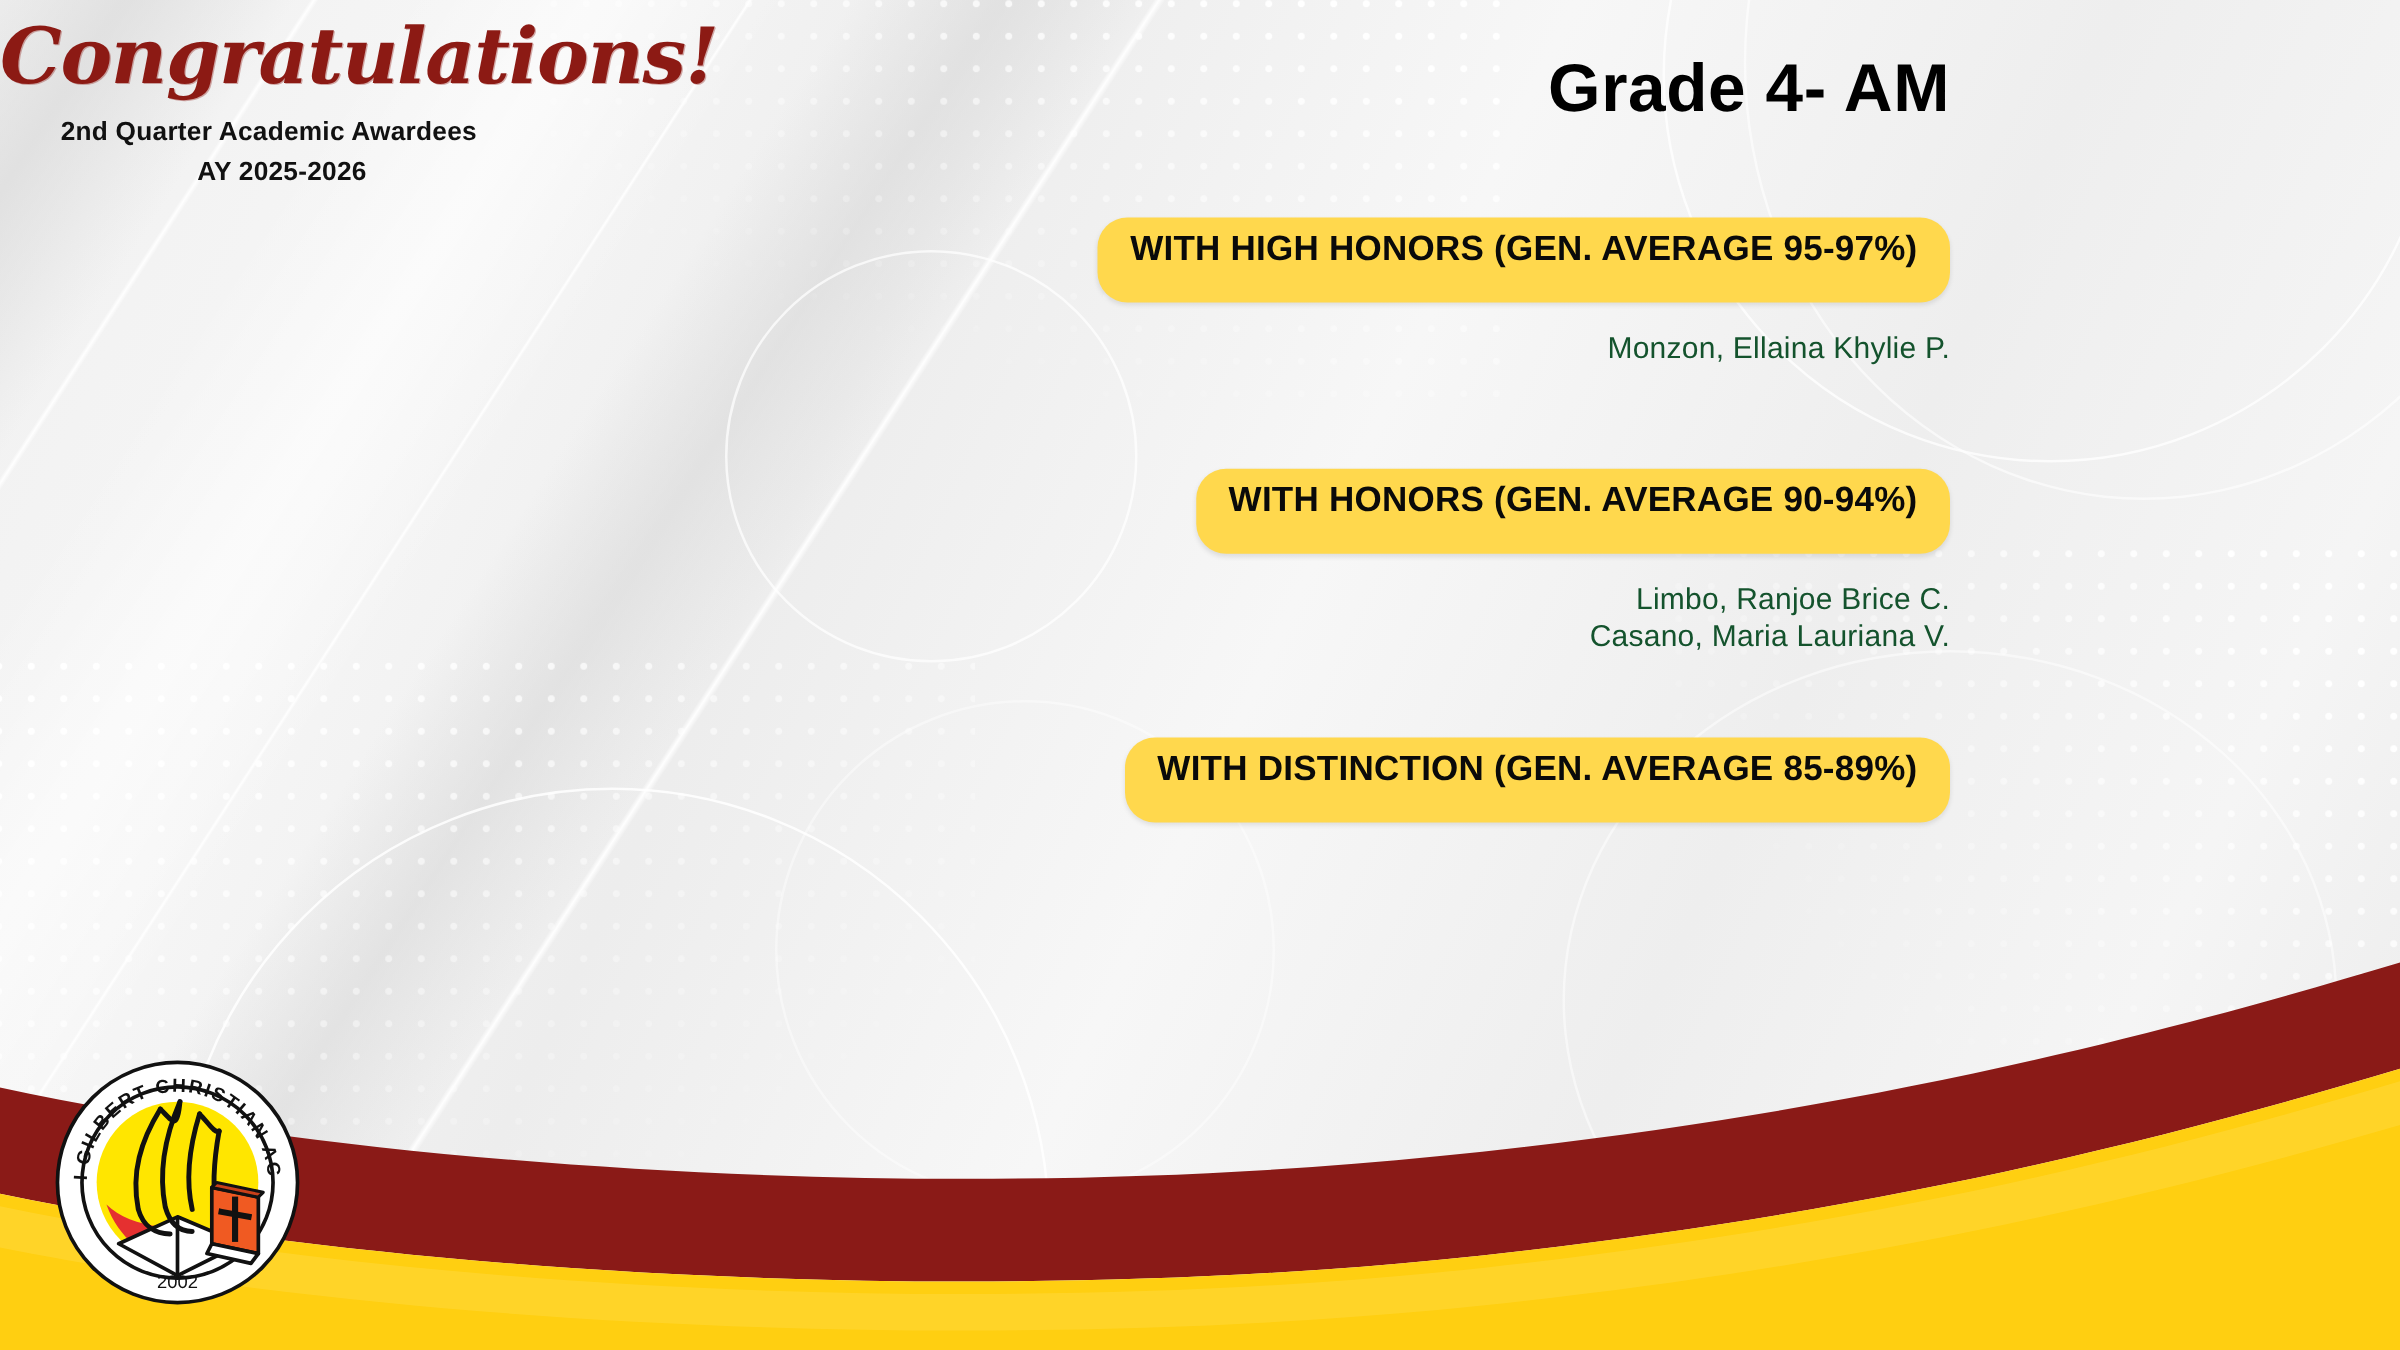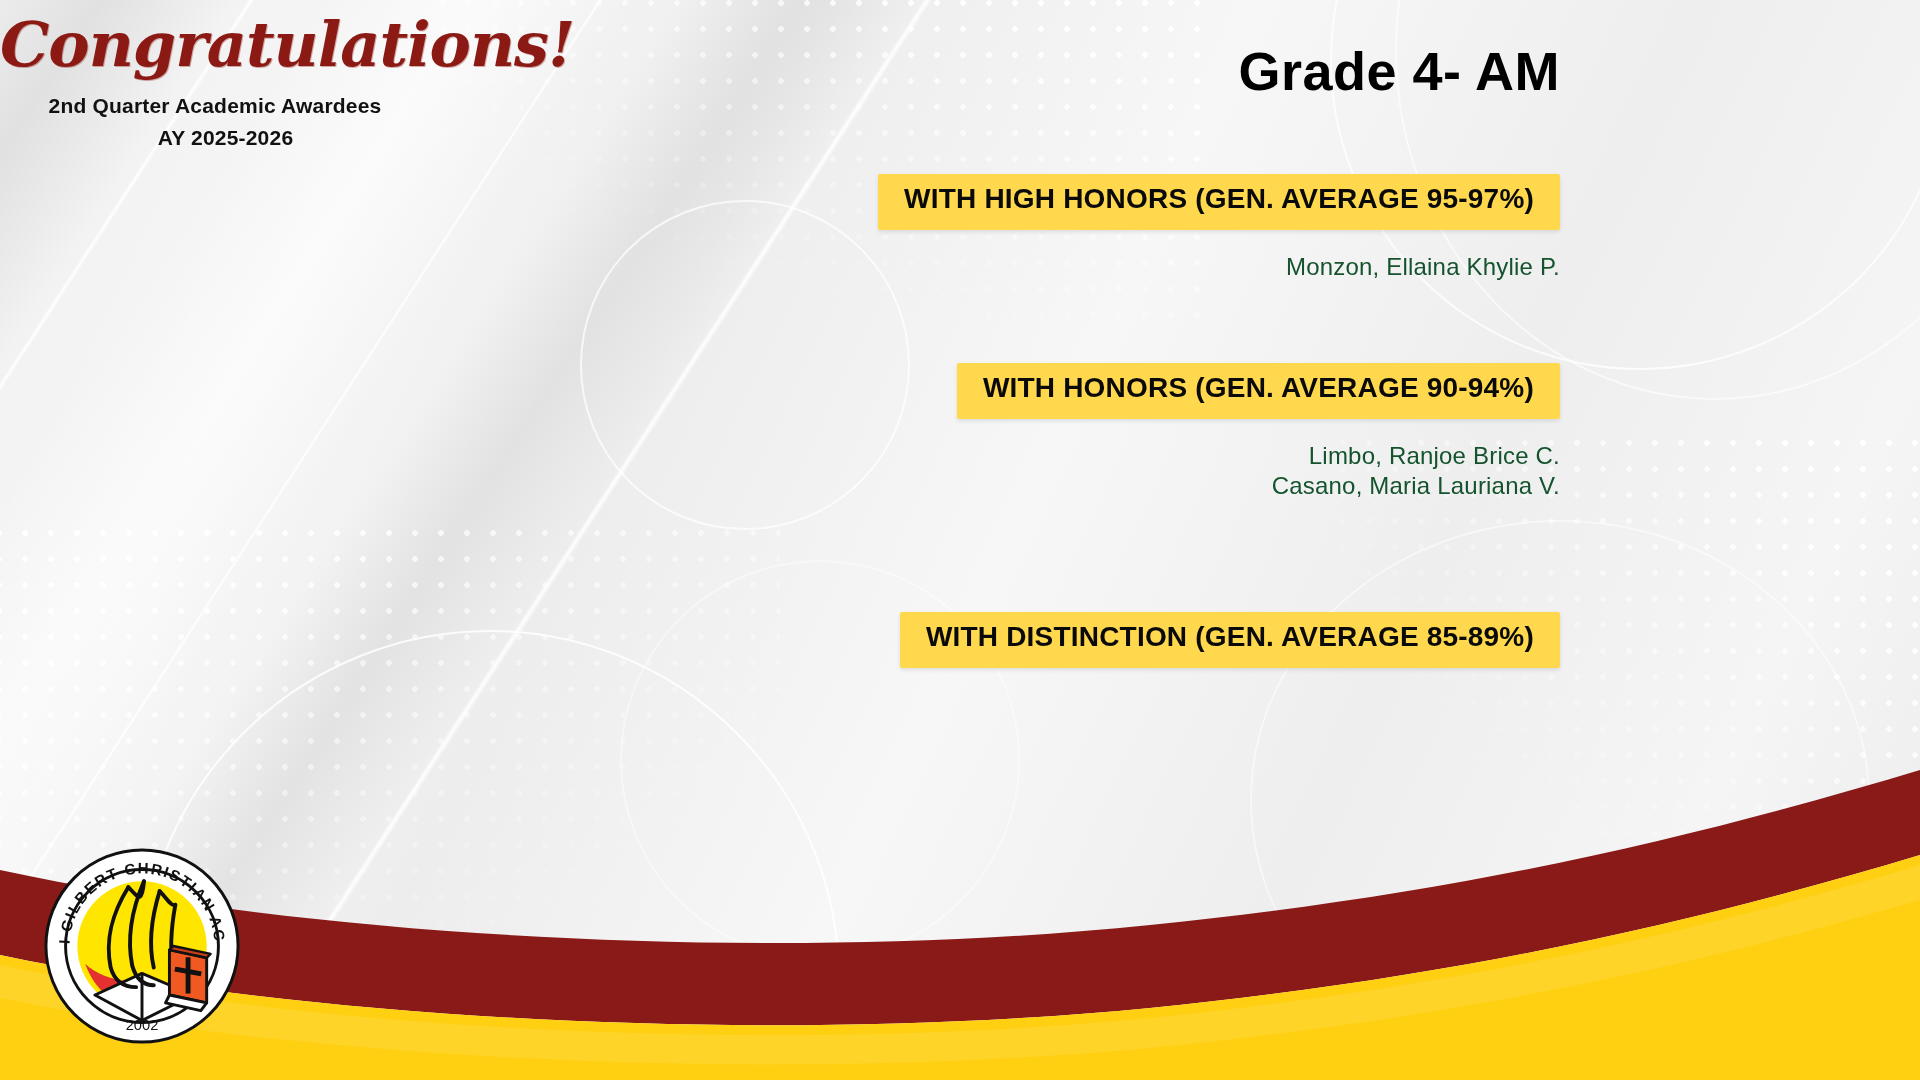--- a/index.html
+++ b/index.html
@@ -54,33 +54,33 @@
   .sub2{font-size:21px;font-weight:700;color:#111;margin-top:8px;letter-spacing:.2px;padding-left:21px;}
 
   
   .main{position:absolute;left:360px;top:30px;width:1200px;text-align:right;}
   .grade-title{font-size:54px;font-weight:700;color:#000;letter-spacing:.5px;margin-top:10px;}
 
   .section{margin-top:36px;}
   .badge{
     display:inline-block;
     background:#ffd84d;
-    border-radius:2px;
-    padding:9px 26px 15px 26px;
+    border-radius:24px;
+    padding:9px 26px 27px 26px;
     font-size:28px;font-weight:800;color:#0a0a0a;
     letter-spacing:.2px;
     box-shadow:0 2px 4px rgba(0,0,0,.10);
     white-space:nowrap;
   }
   .names{margin-top:22px;}
   .name{font-size:24px;font-weight:400;color:#14532d;line-height:1.28;letter-spacing:.2px;}
 
   .sec-1{margin-top:72px;}
   .sec-2{margin-top:80px;}
-  .sec-3{margin-top:110px;}
+  .sec-3{margin-top:64px;}
 
   
   .logo{position:absolute;left:44px;top:848px;width:196px;height:196px;}
   .logo svg{display:block;}
 </style>
 </head>
 <body>
 
 <div class="bg-root">
 

